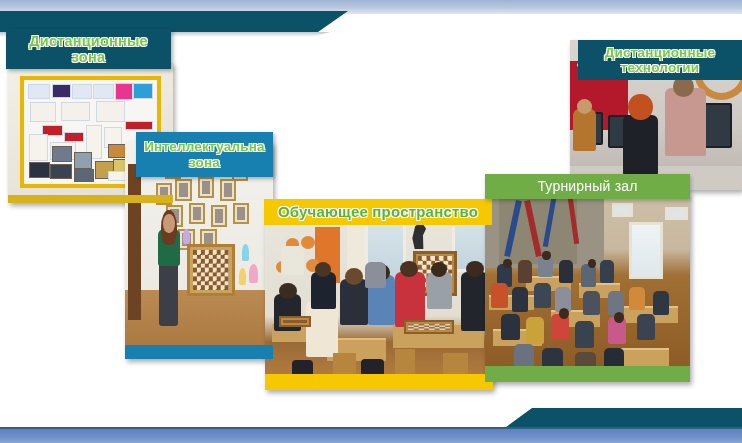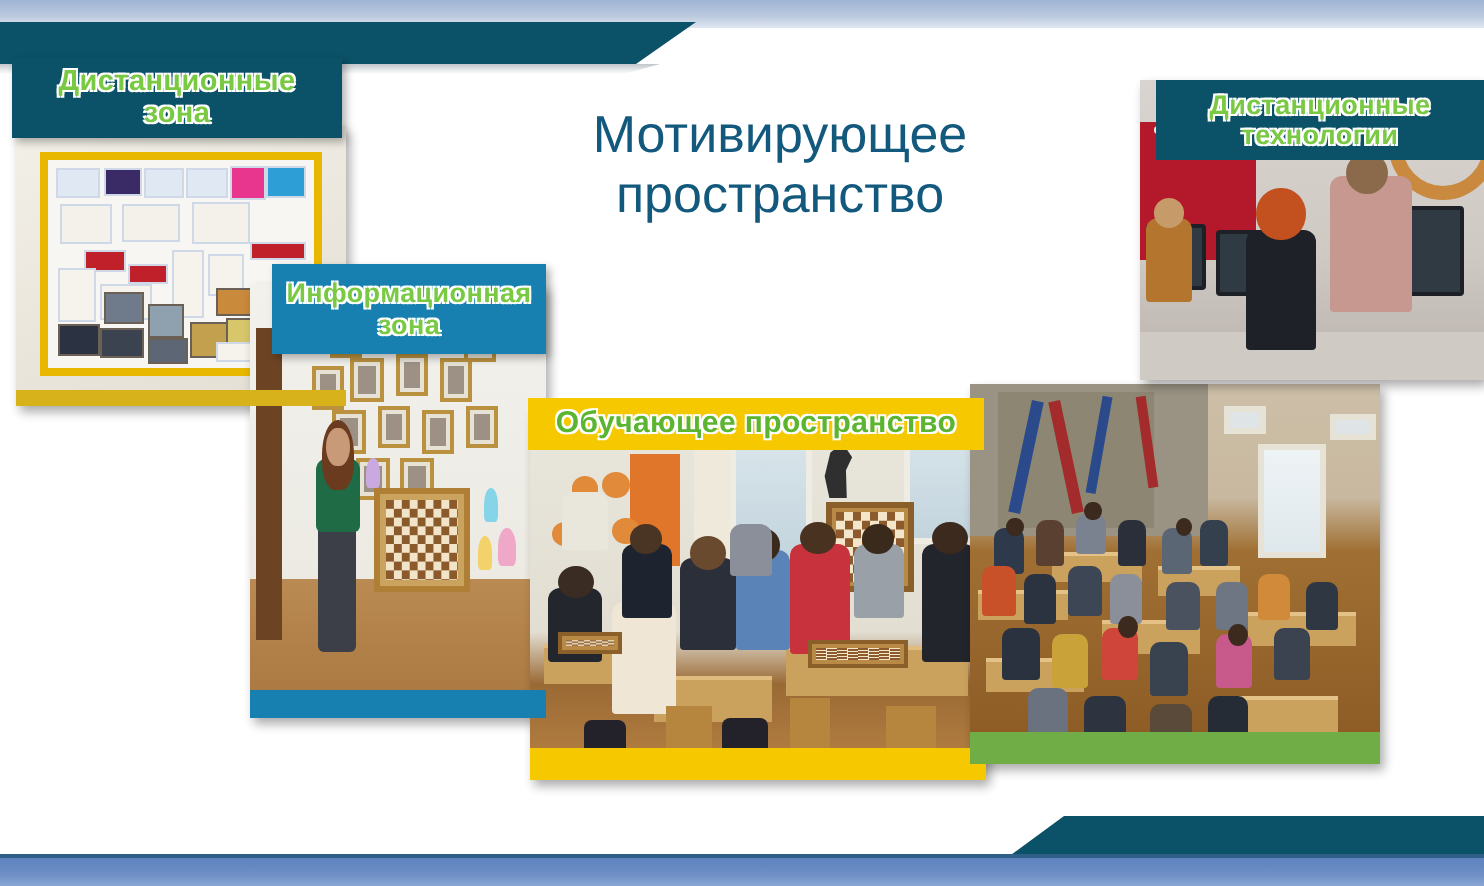--- a/index.html
+++ b/index.html
@@ -133,22 +133,20 @@
 <div id="slide">
 
   <div class="top-gradient"></div>
   <div class="top-teal"></div>
   <div class="top-teal-shadow"></div>
 
   <div class="bot-teal"></div>
   <div class="bot-line"></div>
   <div class="bot-gradient"></div>
 
-  <div id="title">Мотивирующее
-пространство</div>
 
   <div class="card" id="card-info">
     <div class="photo ph-info">
       <div class="ib-wall"></div>
       <div class="ib-board">
         <div class="ib-p" style="left:3%;top:4%;width:15%;height:13%"></div>
         <div class="ib-p" style="left:21%;top:4%;width:13%;height:12%;background:#3a2a66"></div>
         <div class="ib-p" style="left:36%;top:4%;width:14%;height:13%"></div>
         <div class="ib-p" style="left:52%;top:4%;width:14%;height:13%"></div>
         <div class="ib-p ib-pink" style="left:68%;top:3%;width:12%;height:15%"></div>
@@ -338,19 +336,20 @@
     </div>
   </div>
 
   <div class="strip" style="position:absolute;left:8px;top:195px;width:165px;height:8px;background:#d8b21a;"></div>
   <div class="strip" style="position:absolute;left:125px;top:345px;width:148px;height:14px;background:#1880b0;"></div>
   <div class="strip" style="position:absolute;left:265px;top:374px;width:228px;height:16px;background:#f5c800;"></div>
   <div class="strip" style="position:absolute;left:485px;top:366px;width:205px;height:16px;background:#70ad47;"></div>
 
   <div class="label lbl-teal" id="label-info">Дистанционные
 зона</div>
-  <div class="label lbl-blue" id="label-intel">Информационная
+  <div class="label lbl-blue" id="label-intel">Интеллектуальна
 зона</div>
   <div class="label lbl-teal" id="label-dist">Дистанционные
 технологии</div>
   <div class="label lbl-yellow" id="label-learn">Обучающее пространство</div>
+  <div class="label lbl-green" id="label-tournament" style="left:485px;top:174px;width:205px;height:25px;font-size:14px;box-shadow:1px 2px 4px rgba(0,0,0,.25);">Турнирный зал</div>
 
 </div>
 
 </body></html>

